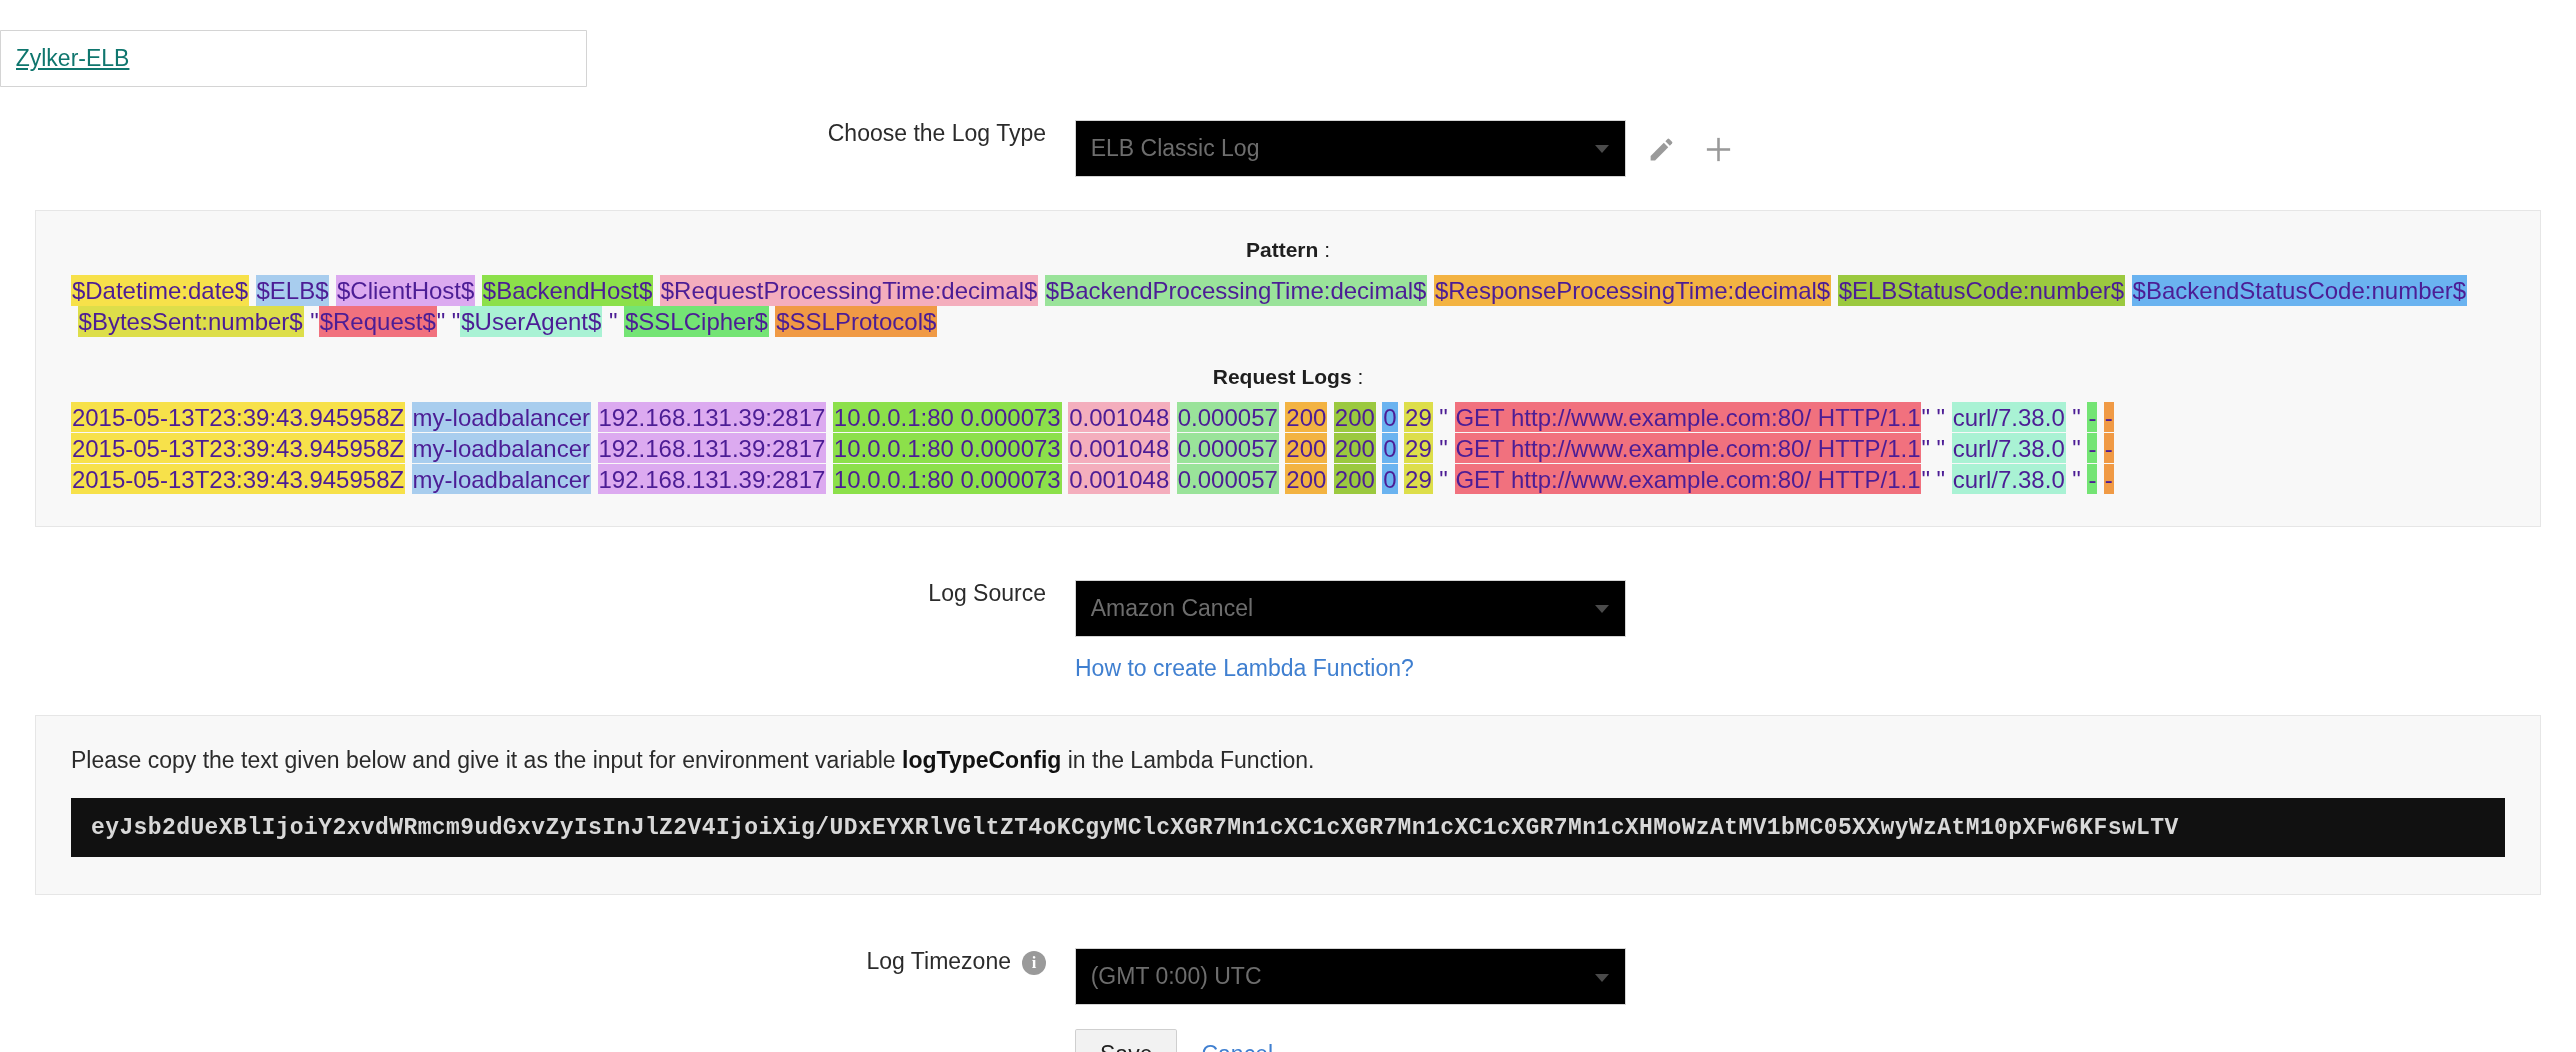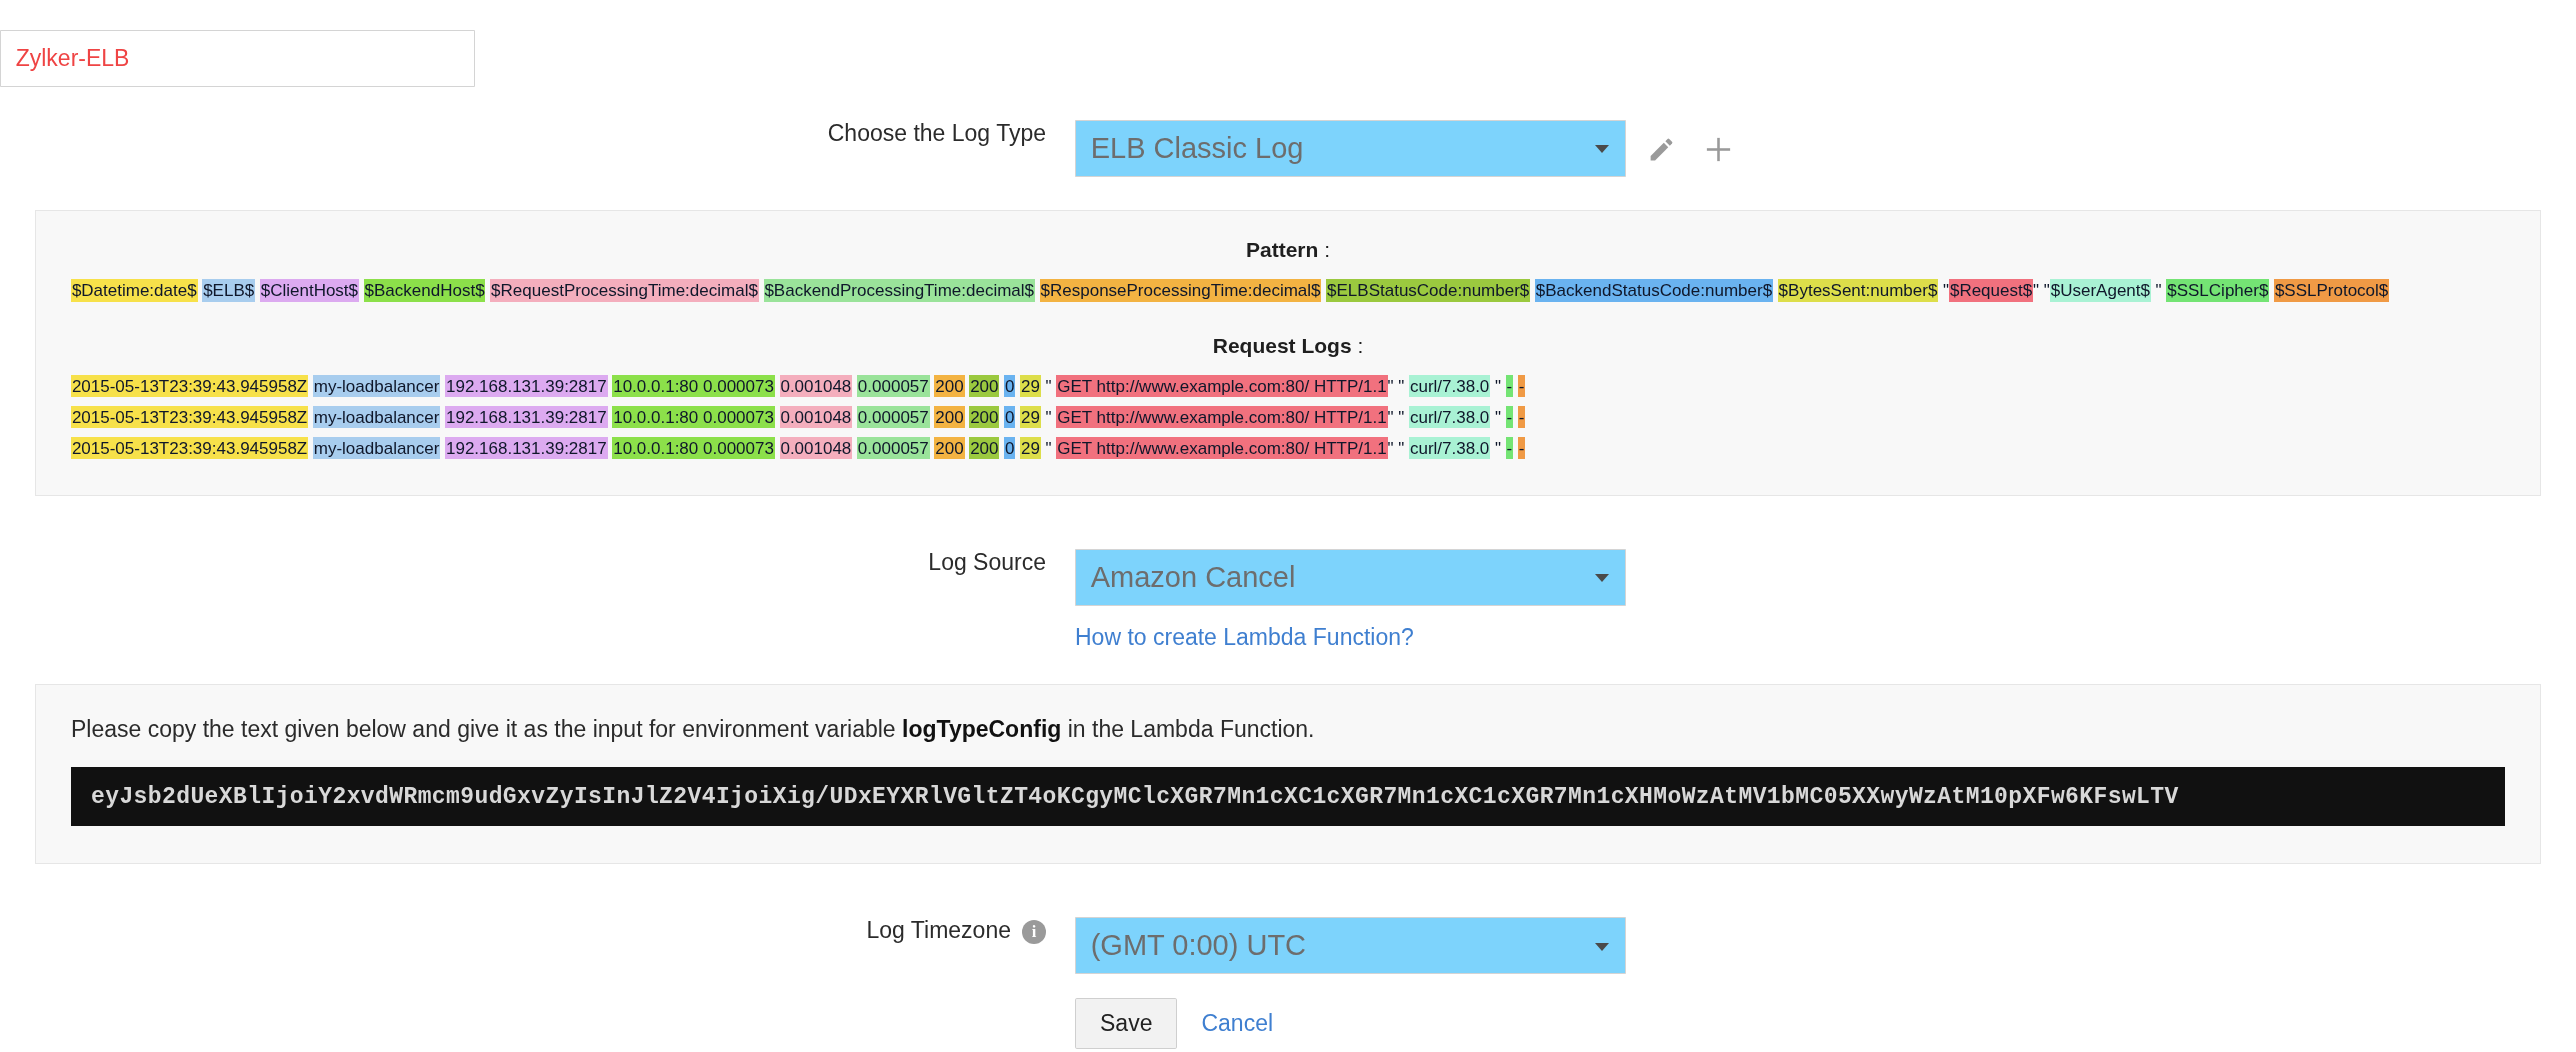--- a/index.html
+++ b/index.html
@@ -27,41 +27,42 @@
     padding-right: 29px;
     font-size: 23px;
     line-height: 27.6px;
     color: #2b2b2b;
     white-space: nowrap;
   }
   .field-label.required { color: #e8523f; }
   .field-control { width: 551px; flex: 0 0 551px; }
 
   .text-input {
-    width: 475px;
+    width: 587px;
     height: 57px;
     border: 0.9px solid #d4d4d4;
     background: #fff;
     font-family: "Liberation Sans", sans-serif;
     font-size: 23px;
-    color: #ef4444;
+    color: #0f766e;
     padding: 0 14.7px;
     outline: none;
     border-radius: 0.9px;
+    text-decoration: underline;
   }
   .select-wrap {
     position: relative;
     width: 551px;
     height: 57px;
     border: 0.9px solid #d4d4d4;
-    background: #7dd3fc;
+    background: #000000;
     display: flex;
     align-items: center;
     padding: 0 14.7px;
-    font-size: 29px;
+    font-size: 23px;
     color: #6d6d6d;
     border-radius: 0.9px;
   }
   .caret {
     position: absolute;
     right: 16.5px; top: 50%;
     width: 0; height: 0;
     margin-top: -2.8px;
     border-left: 7.3px solid transparent;
     border-right: 7.3px solid transparent;
@@ -95,23 +96,23 @@
     font-weight: bold;
     color: #1f1f1f;
     margin-bottom: 13px;
     text-align: center;
   }
   .panel-heading span.thin { font-weight: normal; }
 
   
   .pattern-block, .logs-block {
     font-family: "Liberation Sans", sans-serif;
-    font-size: 17px;
+    font-size: 24px;
     line-height: 31px;
-    color: #0f172a;
+    color: #4c1d95;
     word-break: break-word;
   }
   .pattern-block { margin-bottom: 27.6px; }
   .tok { padding: 1.8px 0.9px; white-space: pre; }
   .plain { white-space: pre; }
   .logline { white-space: nowrap; display: block; }
 
   
   .instruction {
     font-size: 23px;

